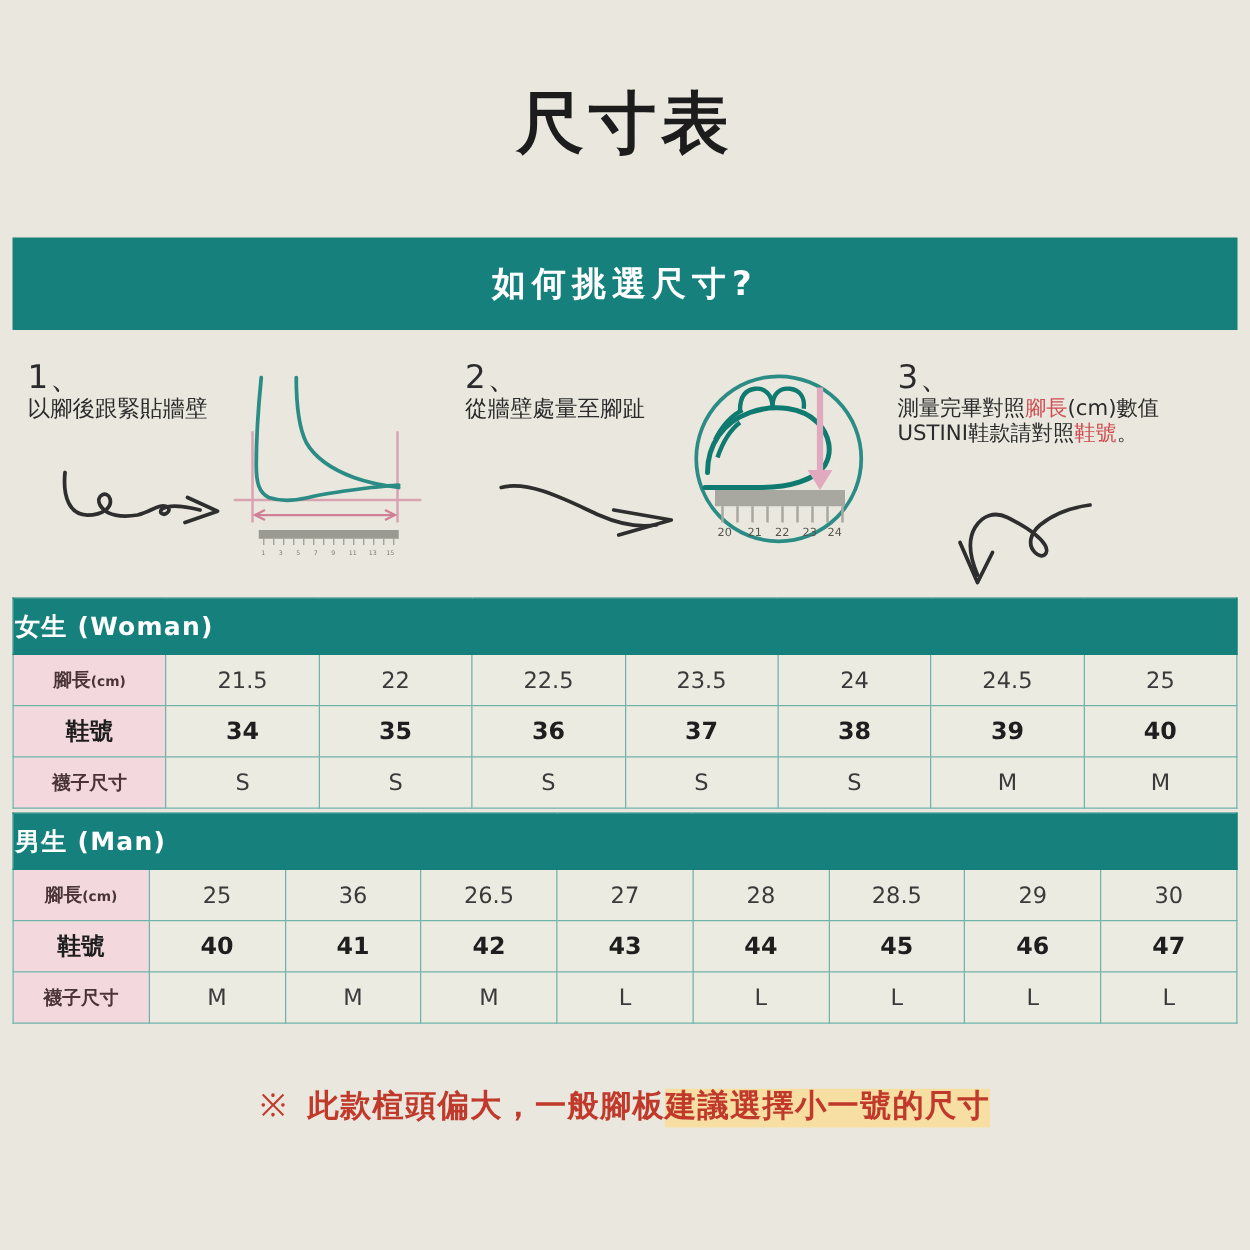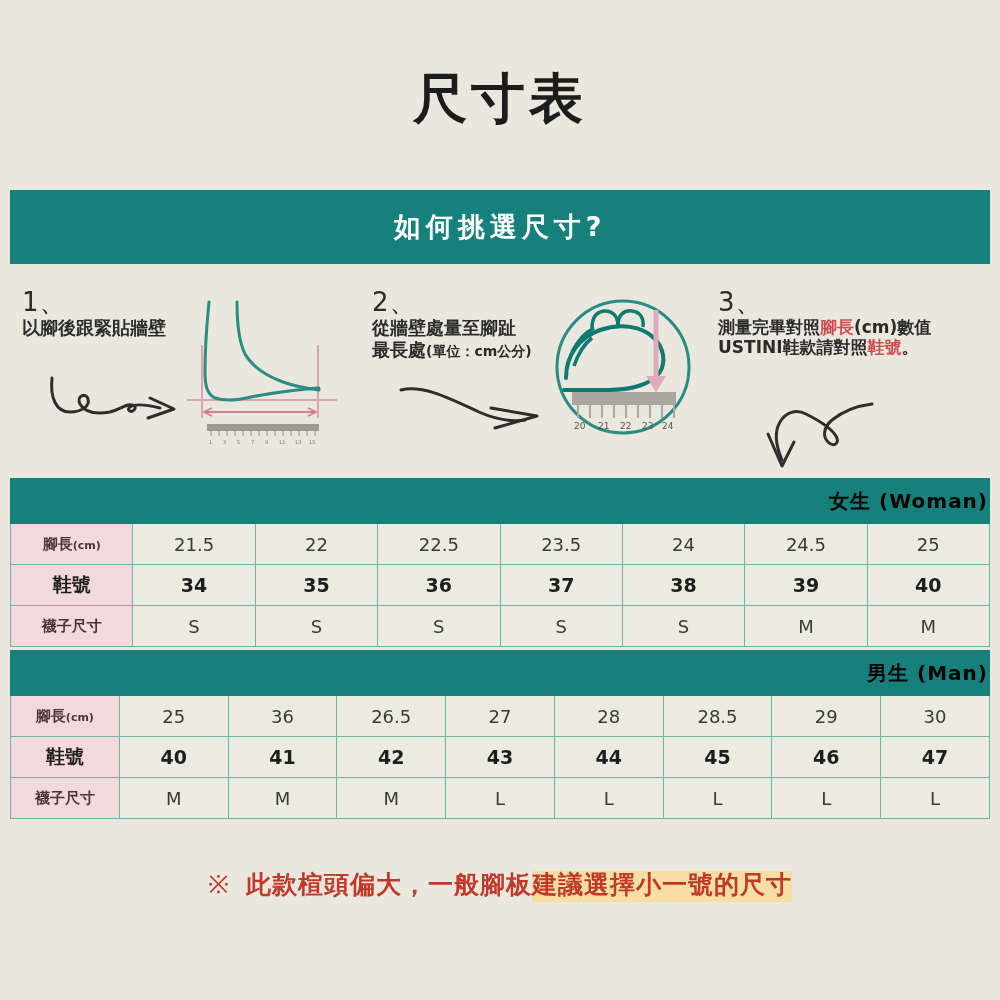--- a/index.html
+++ b/index.html
@@ -32,21 +32,20 @@
   
   .steps{position:absolute;left:0;top:288px;width:1000px;height:180px;}
   .step{position:absolute;top:0;}
   .step-num{
     font-size:26px;color:#2b2b2b;letter-spacing:1px;line-height:1.1;
     font-weight:400;
   }
   .step-text{
     font-size:18px;color:#2b2b2b;line-height:1.22;letter-spacing:0px;
     white-space:nowrap;
-    font-weight:bold;
   }
   .step-text .sm{font-size:14px;}
   .hl-red{color:#cf4d52;}
 
   #step1{left:22px;width:170px;}
   #step2{left:372px;width:190px;}
   #step3{left:718px;width:280px;}
   #step3 .step-text{font-size:17px;}
 
   
@@ -59,23 +58,23 @@
   
   .diag2{position:absolute;left:548px;top:296px;width:150px;height:142px;}
 
   
   .tbl{position:absolute;left:10px;width:980px;border-collapse:collapse;
        table-layout:fixed;background:#ecebe1;}
   #tbl-woman{top:478px;}
   #tbl-man{top:650px;}
 
   .tbl th.cap{
-    background:#15807c;color:#000000;
+    background:#15807c;color:#ffffff;
     font-size:20px;font-weight:600;letter-spacing:1px;
-    height:42px;text-align:right;border:1px solid #15807c;
+    height:42px;text-align:left;border:1px solid #15807c;
   }
   .tbl td{
     border:1px solid #6fb3ab;
     text-align:center;
     height:38px;
     font-size:18px;color:#3a3a3a;
     background:#ecebe1;
   }
   .tbl td.lbl{
     background:#f3d9dd;color:#4a3438;
@@ -109,21 +108,20 @@
   <div class="steps">
 
     <div class="step" id="step1">
       <div class="step-num">1、</div>
       <div class="step-text">以腳後跟緊貼牆壁</div>
     </div>
 
     <div class="step" id="step2">
       <div class="step-num">2、</div>
       <div class="step-text">從牆壁處量至腳趾</div>
-      <div class="step-text"><span>最長處</span><span class="sm">(單位：cm公分)</span></div>
     </div>
 
     <div class="step" id="step3">
       <div class="step-num">3、</div>
       <div class="step-text"><span>測量完畢對照</span><span class="hl-red">腳長</span><span>(cm)數值</span></div>
       <div class="step-text"><span>USTINI鞋款請對照</span><span class="hl-red">鞋號</span><span>。</span></div>
     </div>
   </div>
 
   <svg class="arrow1" viewBox="0 0 150 52">

